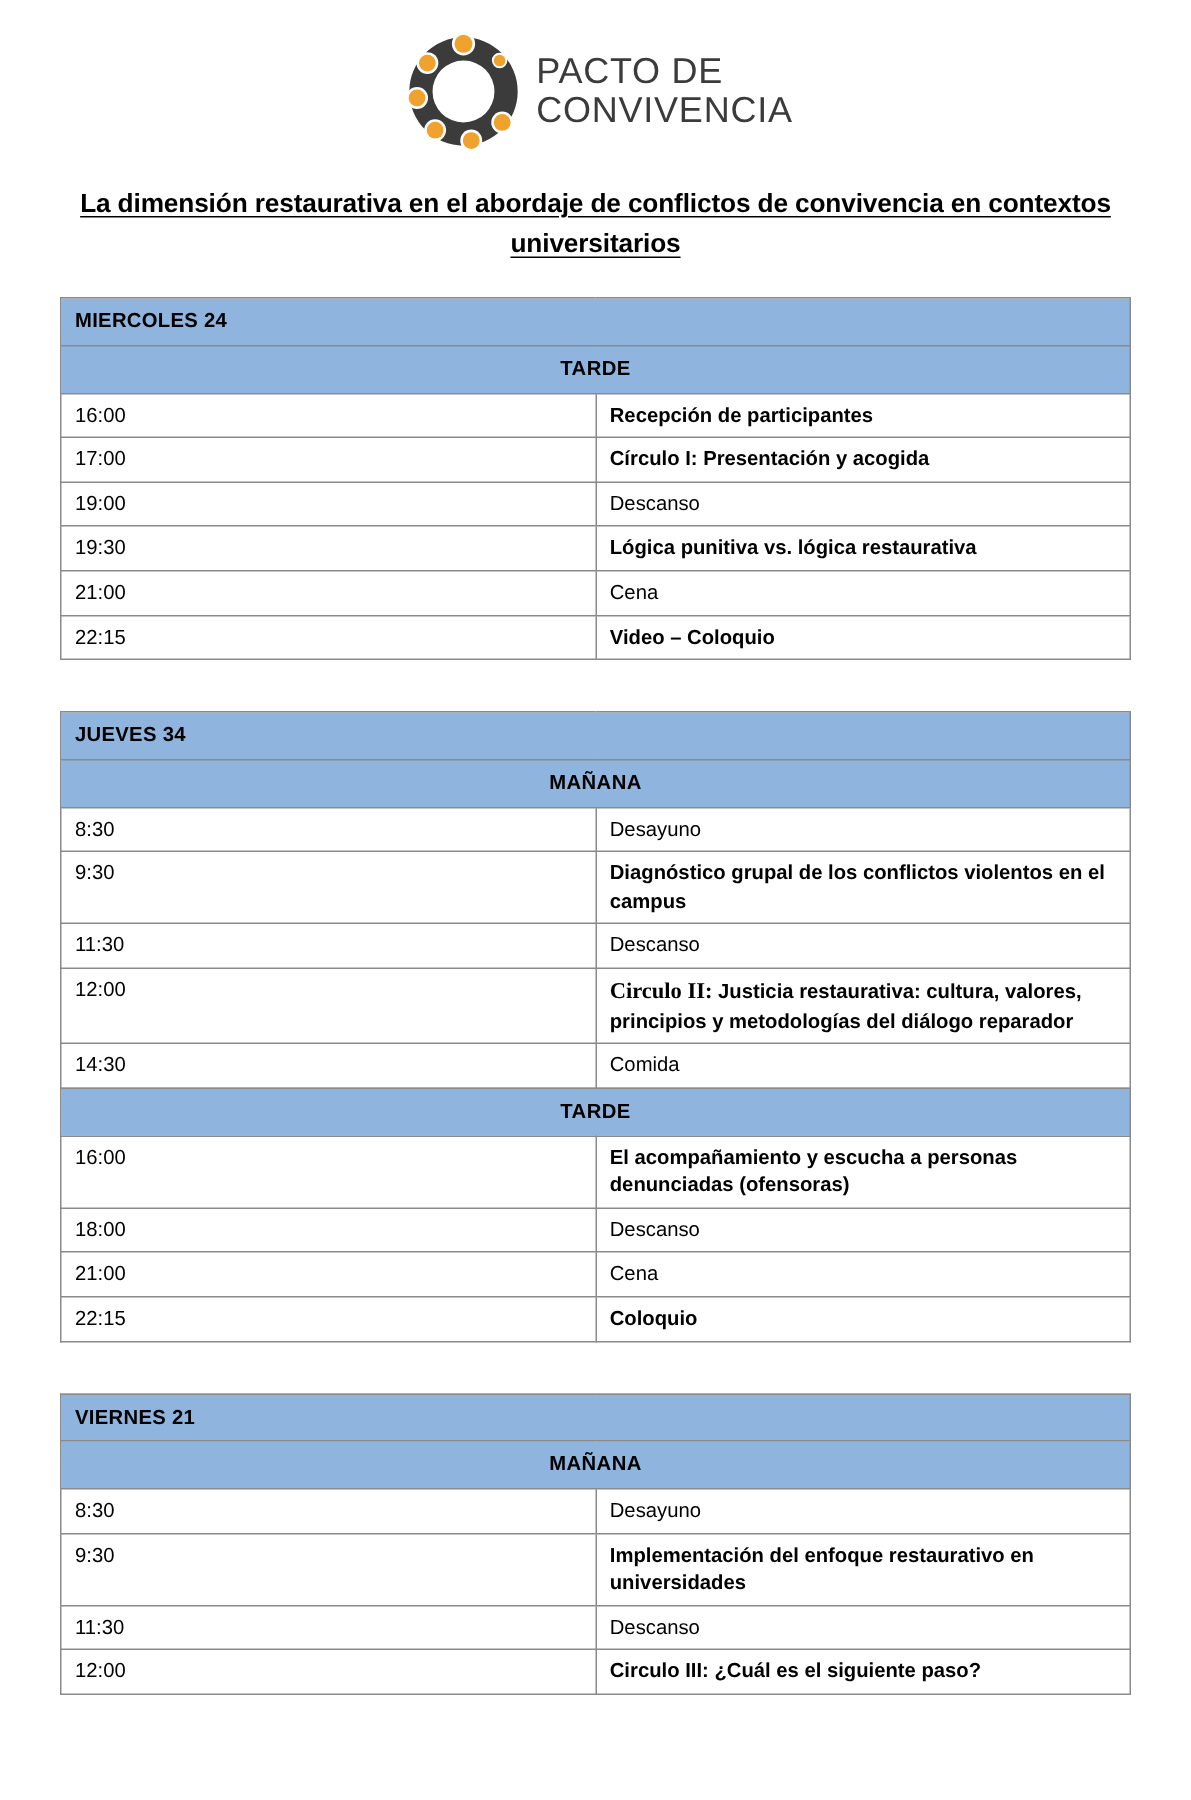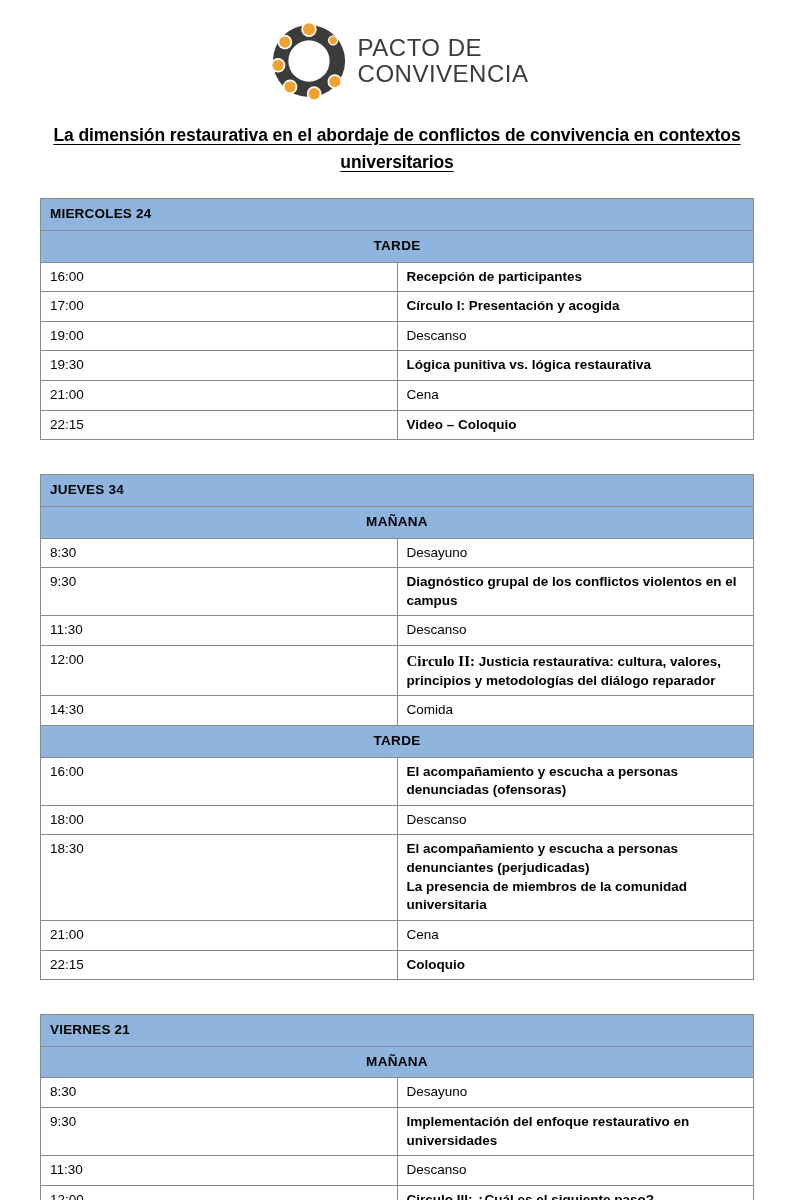--- a/index.html
+++ b/index.html
@@ -215,24 +215,20 @@
           </tr>
           <tr>
             <td class="time-cell">16:00</td>
             <td class="act-cell bold"><span>El acompañamiento y escucha a personas denunciadas (ofensoras)</span></td>
           </tr>
           <tr>
             <td class="time-cell">18:00</td>
             <td class="act-cell"><span>Descanso</span></td>
           </tr>
           <tr>
-            <td class="time-cell">18:30</td>
-            <td class="act-cell bold"><span>El acompañamiento y escucha a personas denunciantes (perjudicadas)</span><span class="line2">La presencia de miembros de la comunidad universitaria</span></td>
-          </tr>
-          <tr>
             <td class="time-cell">21:00</td>
             <td class="act-cell"><span>Cena</span></td>
           </tr>
           <tr>
             <td class="time-cell">22:15</td>
             <td class="act-cell bold"><span>Coloquio</span></td>
           </tr>
         </tbody>
       </table>
       <table class="day-table">

